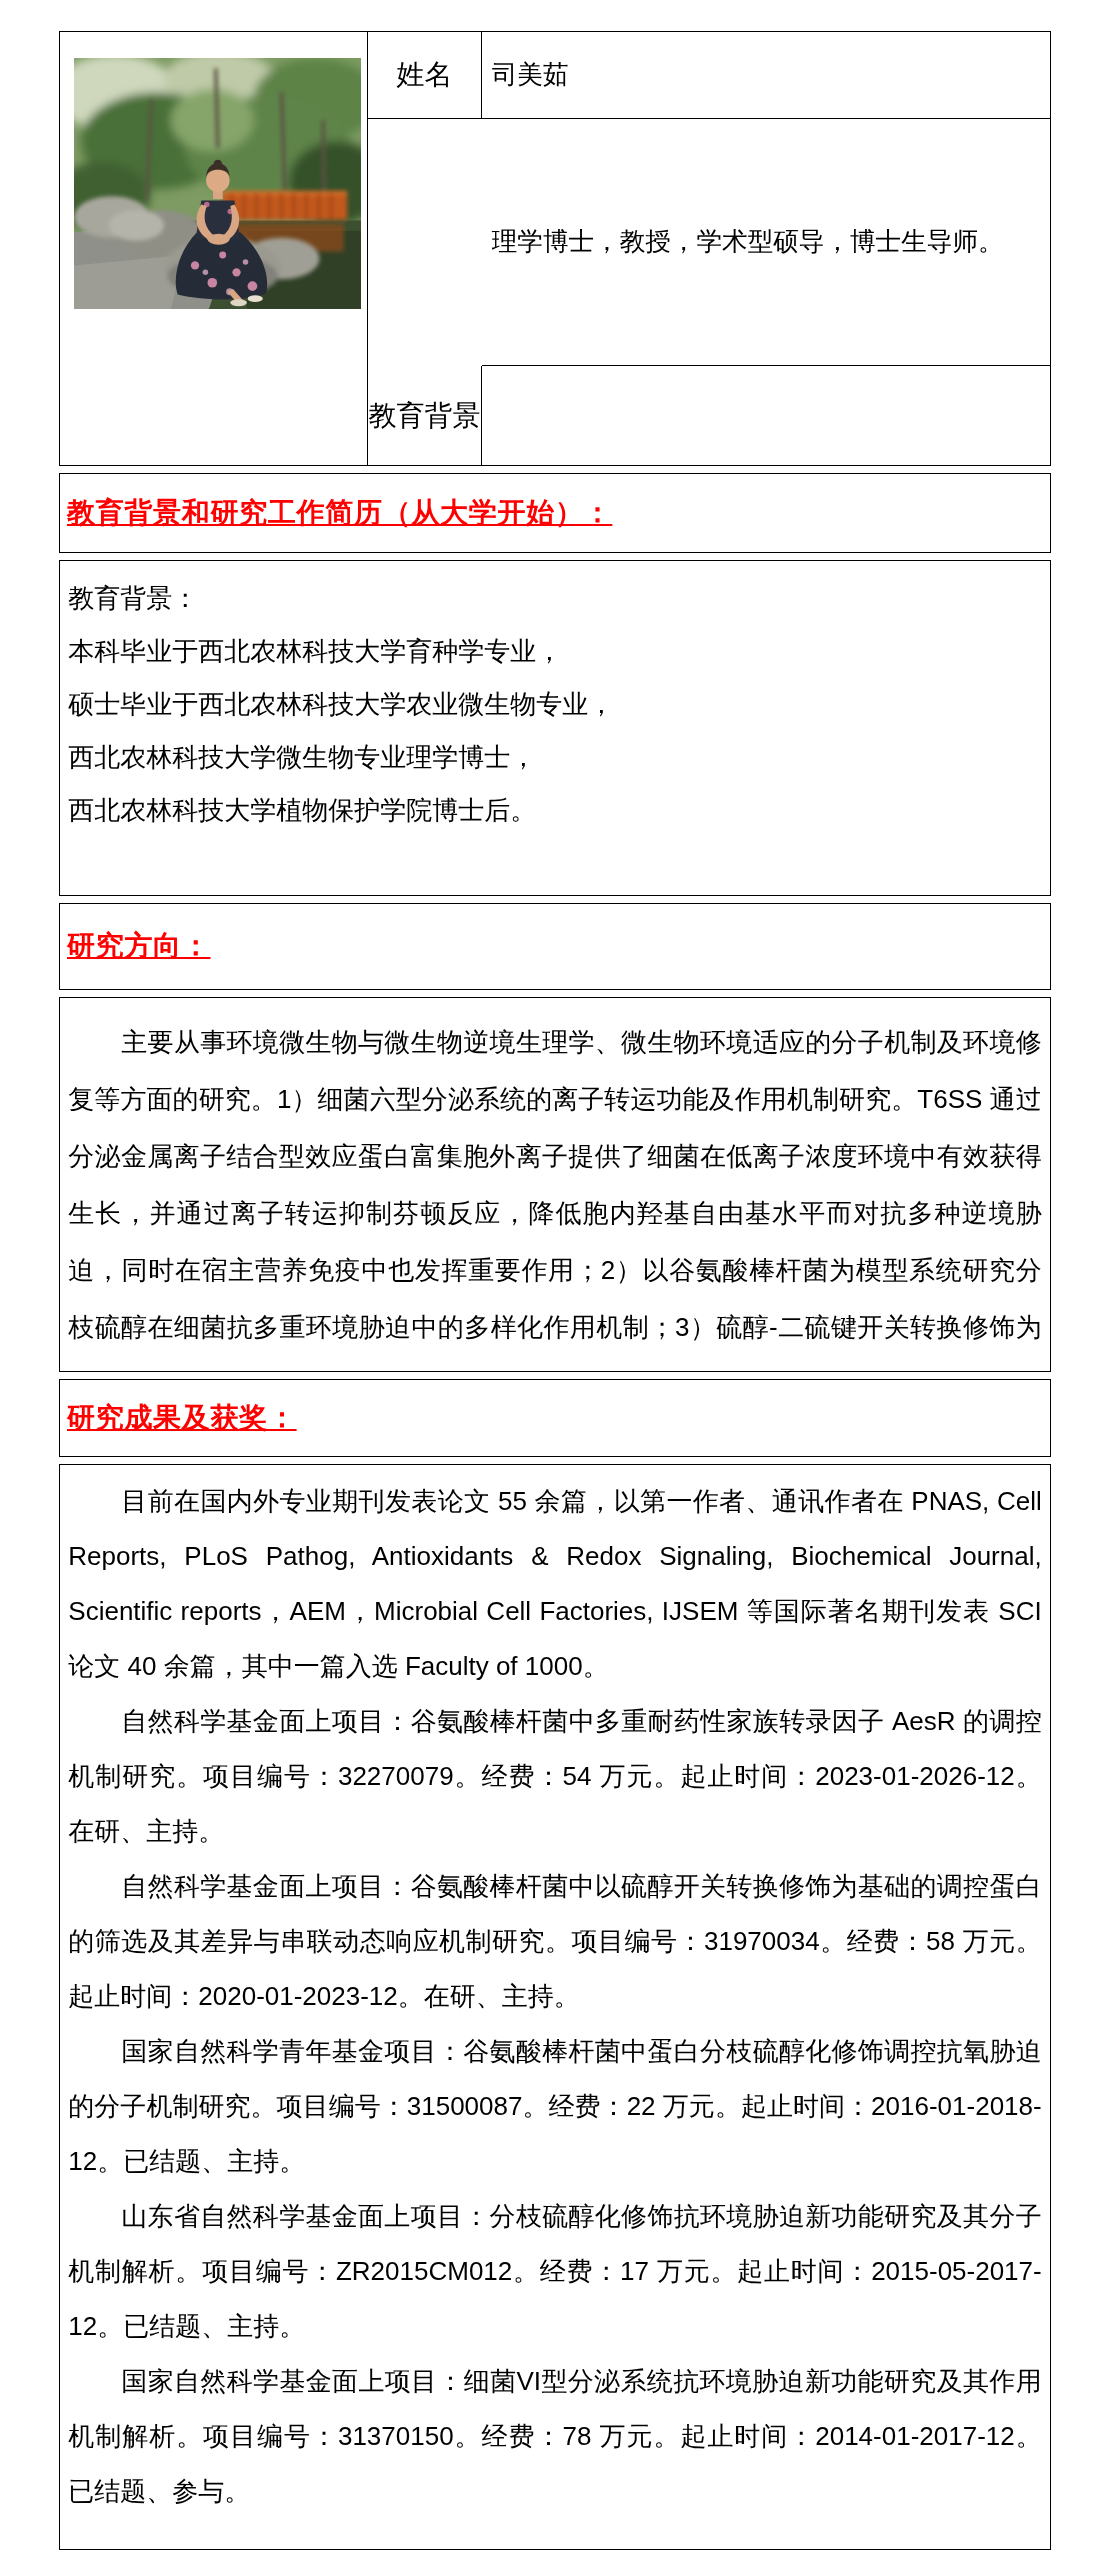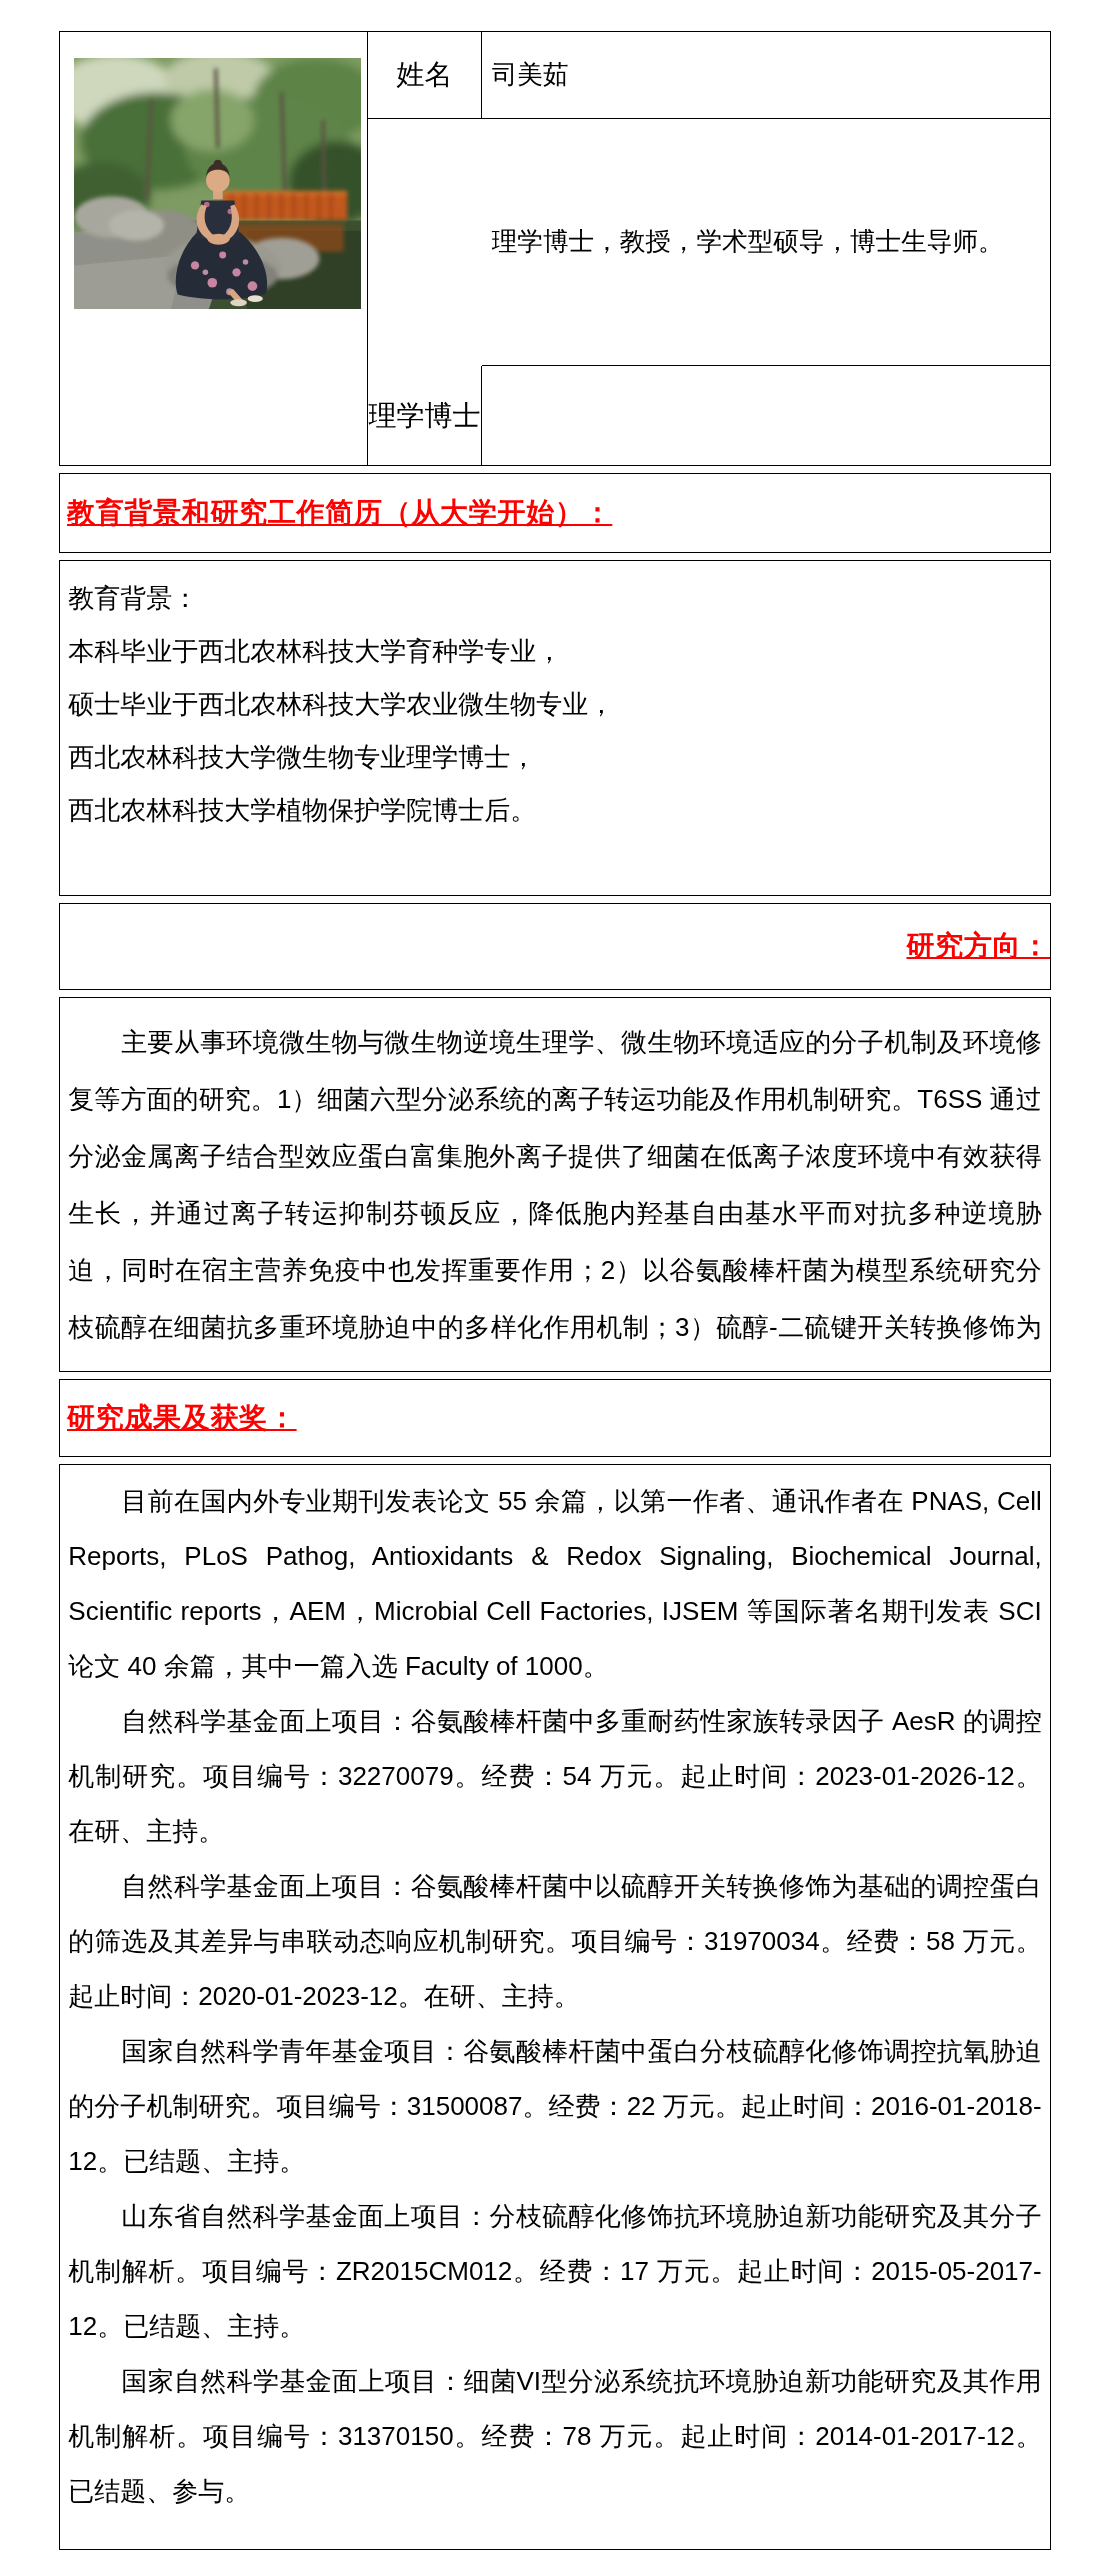--- a/index.html
+++ b/index.html
@@ -19,21 +19,21 @@
   .val{grid-column:3;font-size:25.6px;display:flex;align-items:center;
        padding-left:9.7px;}
   .rb{border-bottom:1.4px solid #000;}
   .row1{grid-row:1;} .row2{grid-row:2;} .row3{grid-row:3;}
   .two-line{flex-direction:column;align-items:flex-start;justify-content:center;
             padding-left:5.5px;line-height:51px;}
   
   .hdr{margin-top:7px;height:80px;display:flex;align-items:center;
        padding-left:7px;font-size:28px;font-weight:bold;color:#FF0000;
        letter-spacing:0.7px;text-decoration:underline;}
-  .hdr2{height:87px;justify-content:flex-end;} .hdr3{height:78px;}
+  .hdr2{height:87px;} .hdr3{height:78px;}
   
   .content{margin-top:7px;padding-left:8.3px;padding-right:8.3px;font-size:26px;}
   .edu{height:336px;padding-top:11px;}
   .eline{line-height:53px;white-space:nowrap;}
   .res{height:375px;padding-top:16.6px;}
   .res p{margin:0;line-height:57px;text-align:justify;text-indent:53px;}
   .ach{height:1086px;padding-top:9.7px;}
   .ach p{margin:0;line-height:55px;text-align:justify;text-indent:53px;}
 </style>
 </head>
@@ -147,21 +147,21 @@
     </div>
     <div class="cell val row1 rb">
       <span>司美茹</span>
     </div>
 
     <div class="cell val row2 rb">
       <span>理学博士，教授，学术型硕导，博士生导师。</span>
     </div>
 
     <div class="cell lbl row3">
-      <span>理学博士</span>
+      <span>教育背景</span>
     </div>
   </div>
 
   <div class="box hdr">
     <span>教育背景和研究工作简历（从大学开始）：</span>
   </div>
   <div class="box content edu">
     <div class="eline">教育背景：</div>
     <div class="eline">本科毕业于西北农林科技大学育种学专业，</div>
     <div class="eline">硕士毕业于西北农林科技大学农业微生物专业，</div>

